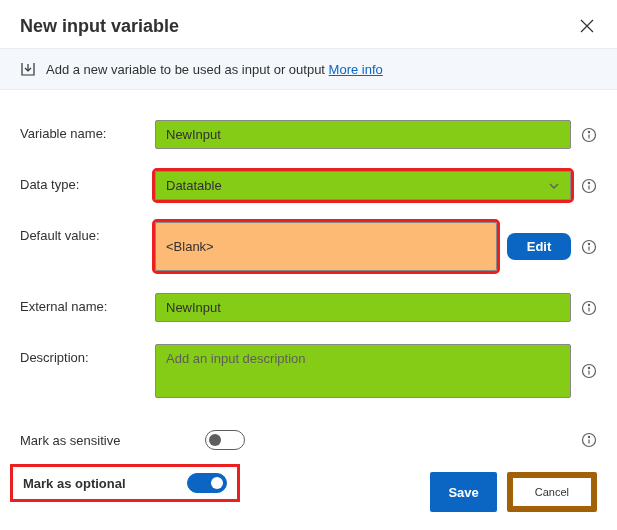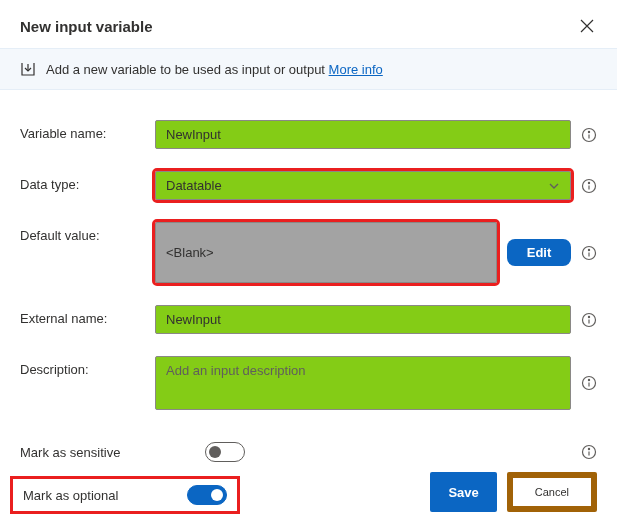--- a/index.html
+++ b/index.html
@@ -12,21 +12,21 @@
       background: #fff;
       position: relative;
     }
     .dialog-header {
       display: flex;
       justify-content: space-between;
       align-items: center;
       padding: 14px 18px 10px 20px;
     }
     .dialog-title {
-      font-size: 15px;
+      font-size: 18px;
       font-weight: 600;
     }
     .close-btn {
       background: none;
       border: none;
       cursor: pointer;
       width: 24px; height: 24px;
       display: flex; align-items: center; justify-content: center;
       color: #323130;
     }
@@ -74,24 +74,24 @@
       display: flex;
       justify-content: space-between;
       align-items: center;
       cursor: pointer;
     }
     .chevron { color: #605e5c; }
     .readonly-box {
       width: 100%;
       border: 1px solid #8a8886;
       border-radius: 2px;
-      padding: 22px 10px;
-      font-size: 13px;
-      color: #323130;
-      background: #a3a3a3;
+      padding: 16px 10px;
+      font-size: 13px;
+      color: #323130;
+      background: #fdba74;
     }
     .textarea-input {
       height: 54px;
       resize: none;
       color: #605e5c;
     }
     .textarea-input::placeholder { color: #605e5c; }
     .text-input::placeholder { color: #605e5c; }
     .highlight-red {
       outline: 3px solid #ea1f1f;
@@ -290,21 +290,21 @@
       <div class="knob"></div>
     </div>
   </div>
   <svg class="info-icon toggle-info-push" viewBox="0 0 16 16" fill="none" stroke="currentColor" stroke-width="1.2" style="margin-right:0">
       <circle cx="8" cy="8" r="6.5"></circle>
       <circle cx="8" cy="5" r="0.6" fill="currentColor"></circle>
       <path d="M8 7.5 v4"></path>
     </svg>
 </div>
 
-<div class="toggle-row" style="padding-left:10px; padding-top:14px;">
+<div class="toggle-row" style="padding-left:10px; padding-top:14px;font-weight:bold;">
   <div class="highlight-red-wrap">
     <div class="toggle-label" style="width:150px">Mark as optional</div>
     <div class="toggle toggle-on">
       <div class="knob"></div>
     </div>
   </div>
   <svg class="info-icon toggle-info-push" viewBox="0 0 16 16" fill="none" stroke="currentColor" stroke-width="1.2">
       <circle cx="8" cy="8" r="6.5"></circle>
       <circle cx="8" cy="5" r="0.6" fill="currentColor"></circle>
       <path d="M8 7.5 v4"></path>

